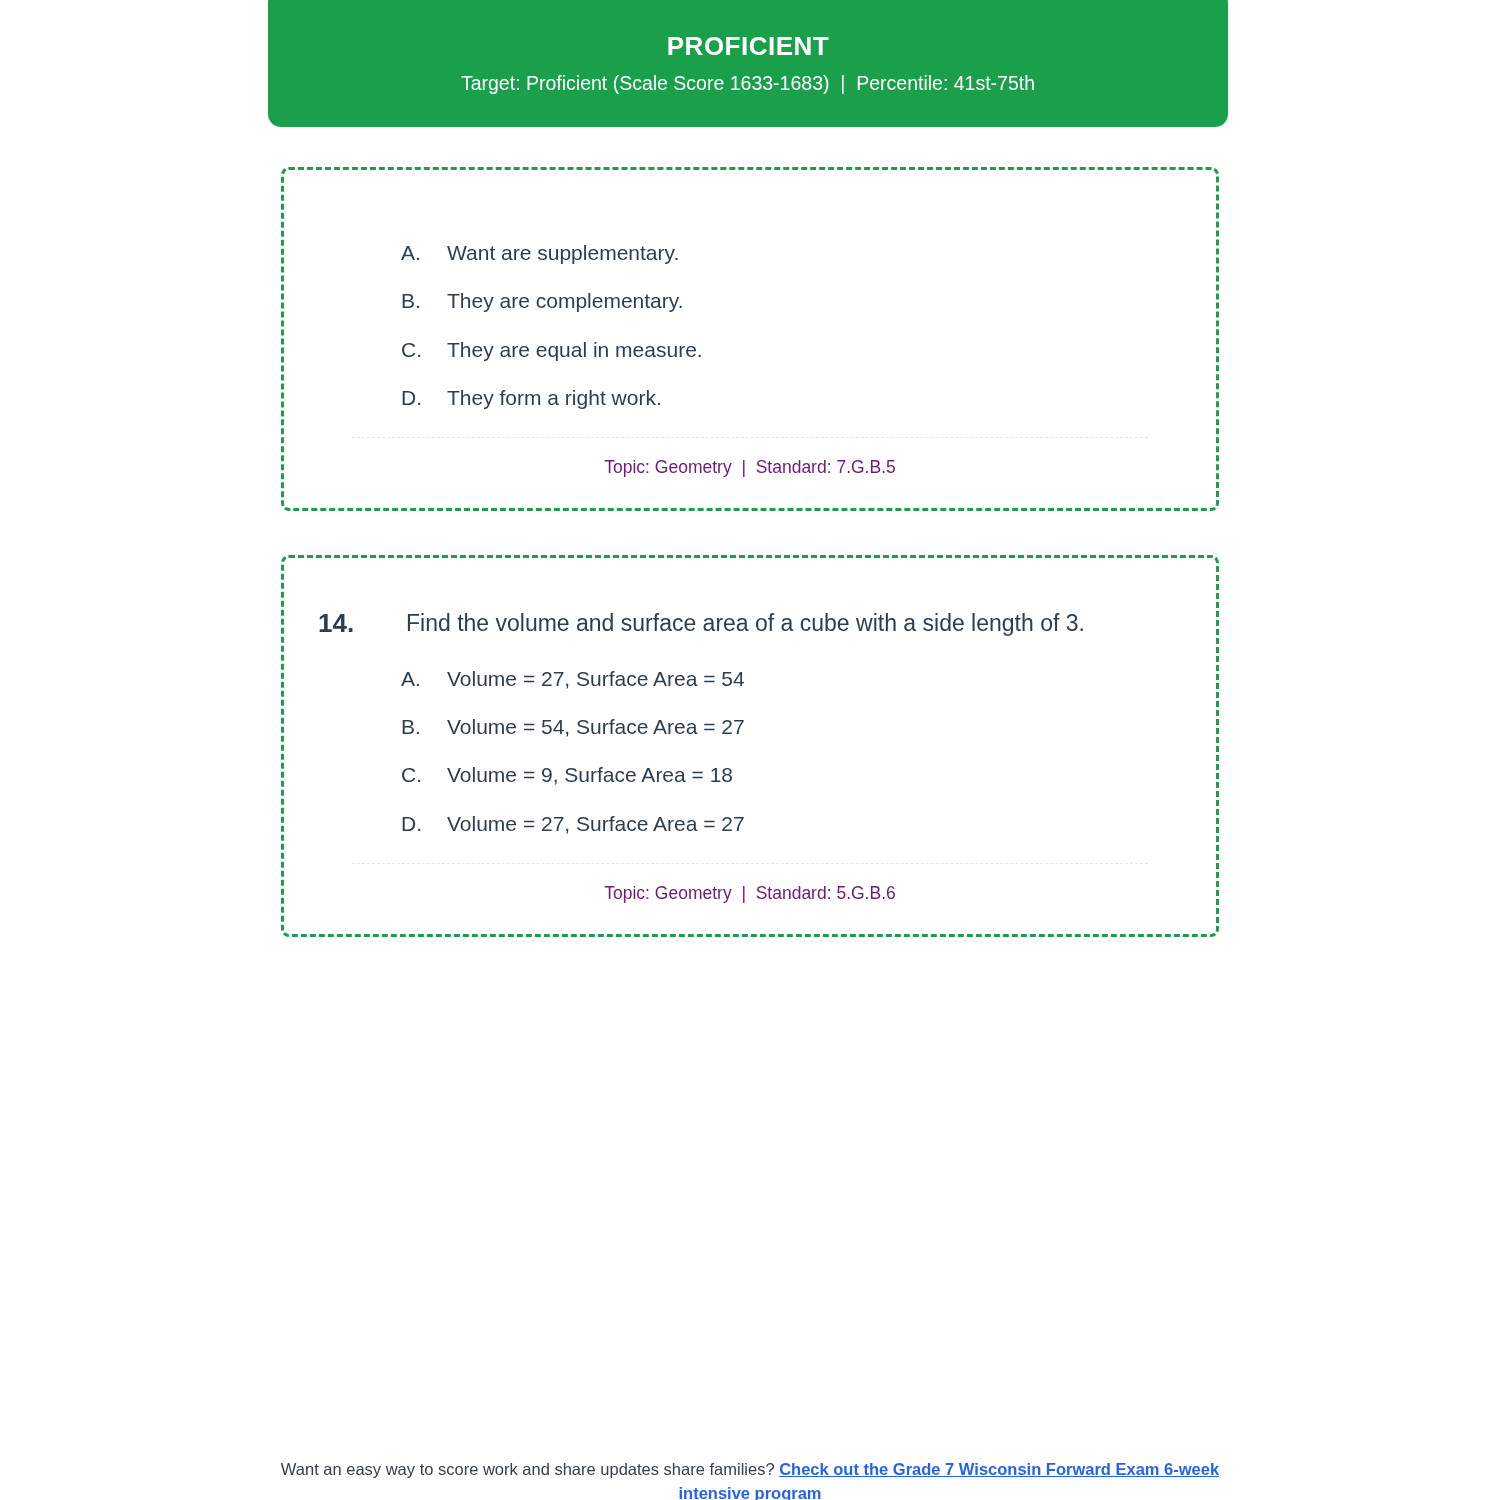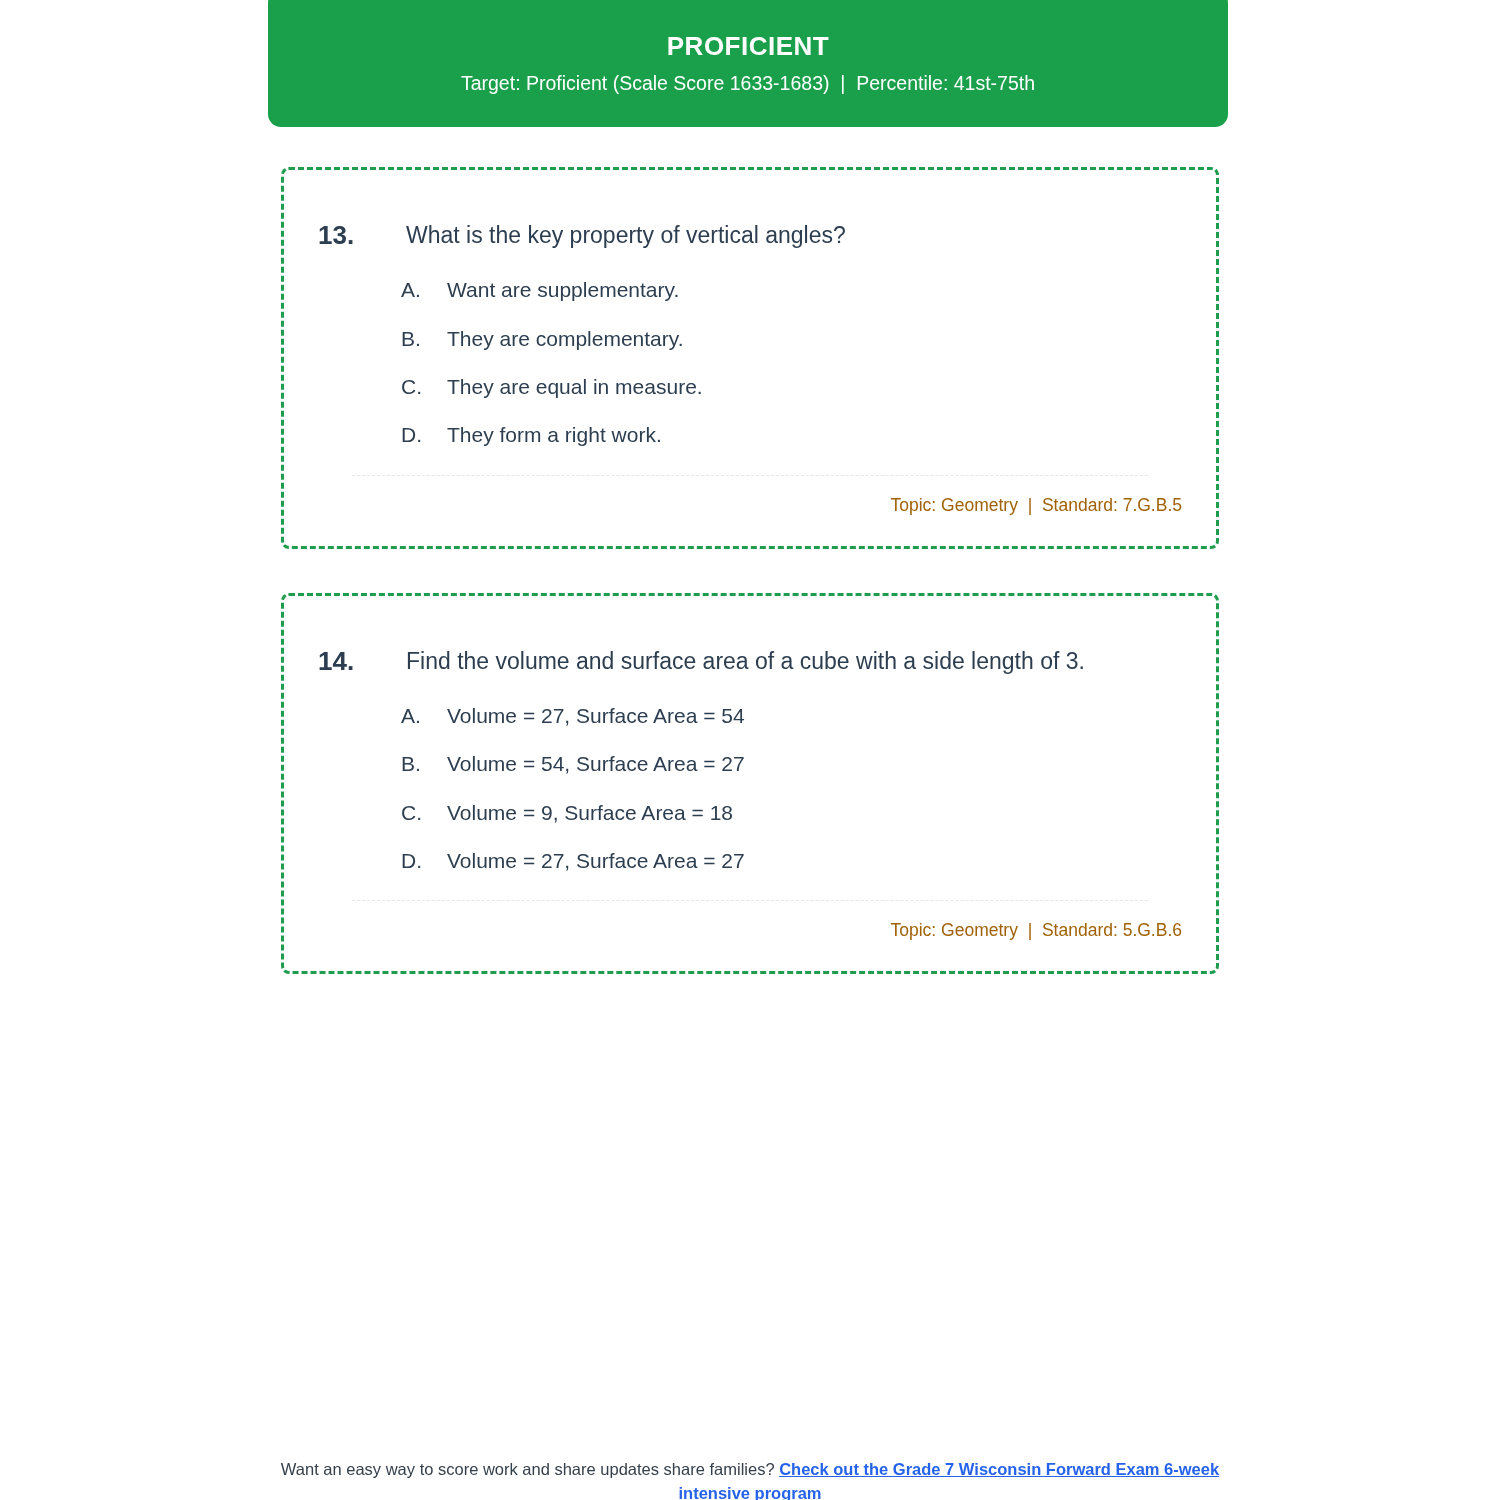--- a/index.html
+++ b/index.html
@@ -111,23 +111,23 @@
   .opt-text { flex: 1; }
 
   .q-divider {
     margin: 25px 34px 0 34px;
     border-top: 1.5px dashed #e2e6ea;
     height: 0;
   }
 
   .q-meta {
     margin-top: 19px;
-    text-align: right;
+    text-align: center;
     font-size: 17.5px;
-    color: #a16207;
+    color: #701a75;
     white-space: pre;
   }
 
   
   .footer-note {
     position: absolute;
     left: 0;
     right: 0;
     top: 1458px;
     text-align: center;
@@ -150,24 +150,20 @@
 <div class="page">
 
   <div class="level-banner">
     <div class="level-title">PROFICIENT</div>
     <div class="level-subtitle">Target: Proficient (Scale Score 1633-1683)  |  Percentile: 41st-75th</div>
   </div>
 
   <div class="cards">
 
     <div class="q-card">
-      <div class="q-head">
-        <div class="q-number">13.</div>
-        <div class="q-text">What is the key property of vertical angles?</div>
-      </div>
       <div class="q-options">
         <div class="q-option">
           <span class="opt-letter">A.</span>
           <span class="opt-text">Want are supplementary.</span>
         </div>
         <div class="q-option">
           <span class="opt-letter">B.</span>
           <span class="opt-text">They are complementary.</span>
         </div>
         <div class="q-option">

